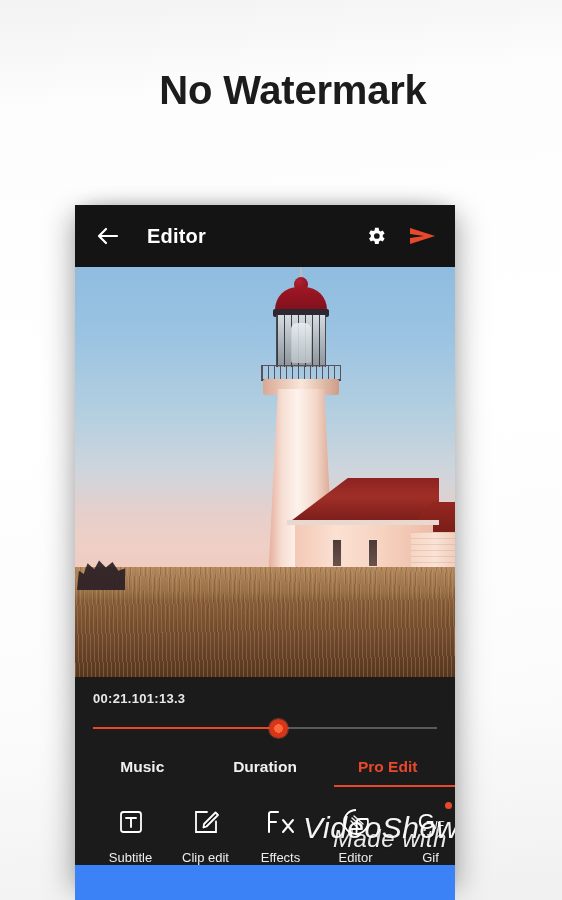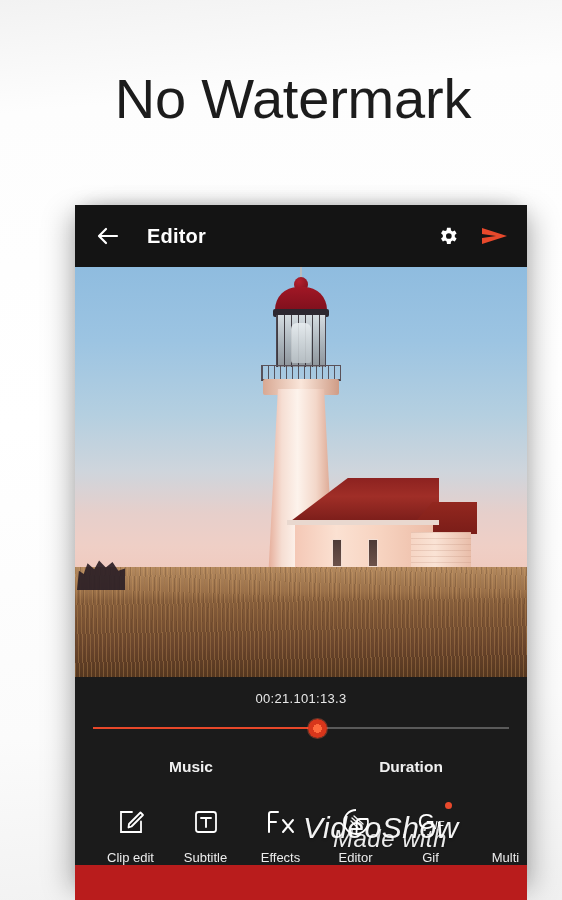--- a/index.html
+++ b/index.html
@@ -18,43 +18,43 @@
 
   
   .promo {
     position: absolute;
     top: 0; left: 0; right: 0;
     padding-top: 68px;
     text-align: center;
     user-select: none;
   }
   .promo-title {
-    font-size: 56px;
-    font-weight: 400;
+    font-size: 40px;
+    font-weight: 700;
     color: #1c1c1c;
     letter-spacing: -0.2px;
     line-height: 1.1;
     padding-left: 24px;
   }
   .promo-sub {
     margin-top: 14px;
     font-size: 27px;
     font-weight: 300;
     color: #4a4a4a;
     letter-spacing: 0.1px;
   }
 
   
   .phone {
     position: absolute;
     left: 75px;
     top: 205px;
-    width: 452px;
+    width: 380px;
     height: 695px;
-    background: #b91c1c;
+    background: #3b82f6;
     box-shadow: -16px 0 26px -10px rgba(0,0,0,.26),
                  16px 0 26px -10px rgba(0,0,0,.26),
                  0 -6px 18px -8px rgba(0,0,0,.22);
     overflow: hidden;
   }
 
   
   .appbar {
     height: 62px;
     background: #141414;
@@ -329,24 +329,25 @@
     pointer-events: none;
   }
 
   
   .timeline {
     padding: 14px 18px 0 18px;
     background: #1b1b1b;
   }
   .time-row {
     display: flex;
-    justify-content: center;
+    justify-content: flex-start;
     font-size: 13px;
     color: #e8e8e8;
     letter-spacing: .3px;
+    font-weight: bold;
   }
   .slider {
     position: relative;
     margin-top: 13px;
     height: 18px;
     cursor: pointer;
   }
   .slider-track {
     position: absolute;
     left: 0; right: 0; top: 8px;
@@ -517,40 +518,41 @@
     <div class="slider">
       <div class="slider-track"></div>
       <div class="slider-fill" style="width: 54%;"></div>
       <div class="slider-thumb" style="left: 54%;"></div>
     </div>
   </div>
 
   <div class="tabs">
       <div class="tab">Music</div>
       <div class="tab">Duration</div>
+      <div class="tab active">Pro Edit</div>
     </div>
 
   <div class="tools">
+      <div class="tool">
+        <div class="tool-ico">
+          <svg width="30" height="30" viewBox="0 0 30 30">
+            <rect x="5" y="5" width="20" height="20" rx="2.5" fill="none" stroke="#fff" stroke-width="1.8"></rect>
+            <path d="M10 11 H20 M15 11 V20" fill="none" stroke="#fff" stroke-width="1.9" stroke-linecap="round"></path>
+          </svg>
+        </div>
+        <div class="tool-label">Subtitle</div>
+      </div>
       <div class="tool">
         <div class="tool-ico">
           <svg width="30" height="30" viewBox="0 0 30 30">
             <path d="M25 14.5 V25 H5 V5 H16" fill="none" stroke="#fff" stroke-width="1.8" stroke-linecap="round"></path>
             <path d="M13 17 L24.5 5.5 L27 8 L15.5 19.5 L12.5 20.5 Z" fill="none" stroke="#fff" stroke-width="1.8" stroke-linejoin="round"></path>
           </svg>
         </div>
         <div class="tool-label">Clip edit</div>
-      </div>
-      <div class="tool">
-        <div class="tool-ico">
-          <svg width="30" height="30" viewBox="0 0 30 30">
-            <rect x="5" y="5" width="20" height="20" rx="2.5" fill="none" stroke="#fff" stroke-width="1.8"></rect>
-            <path d="M10 11 H20 M15 11 V20" fill="none" stroke="#fff" stroke-width="1.9" stroke-linecap="round"></path>
-          </svg>
-        </div>
-        <div class="tool-label">Subtitle</div>
       </div>
       <div class="tool">
         <div class="tool-ico">
           <svg width="34" height="30" viewBox="0 0 34 30">
             <path d="M5 25 V7 a2 2 0 0 1 2-2 h7" fill="none" stroke="#fff" stroke-width="2" stroke-linecap="round"></path>
             <path d="M5 15 H12" fill="none" stroke="#fff" stroke-width="2" stroke-linecap="round"></path>
             <path d="M19 13 L29 25 M29 13 L19 25" fill="none" stroke="#fff" stroke-width="2" stroke-linecap="round"></path>
           </svg>
         </div>
         <div class="tool-label">Effects</div>

